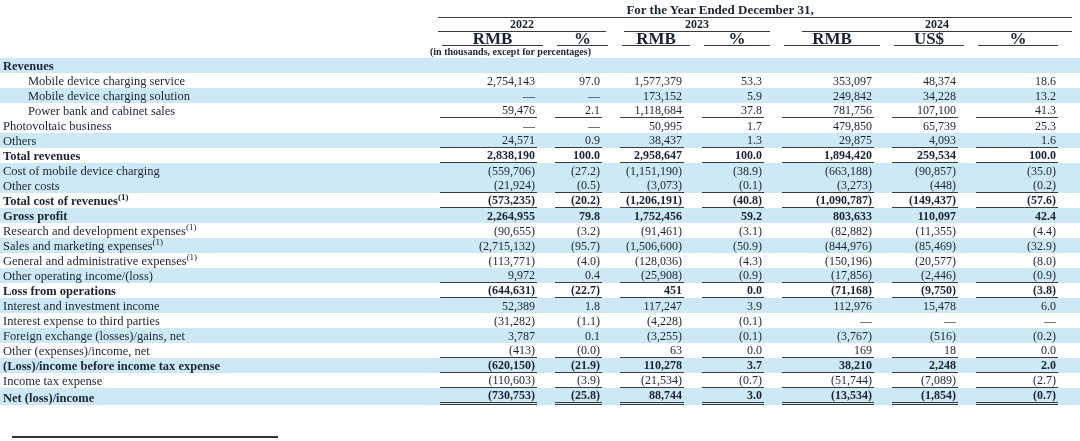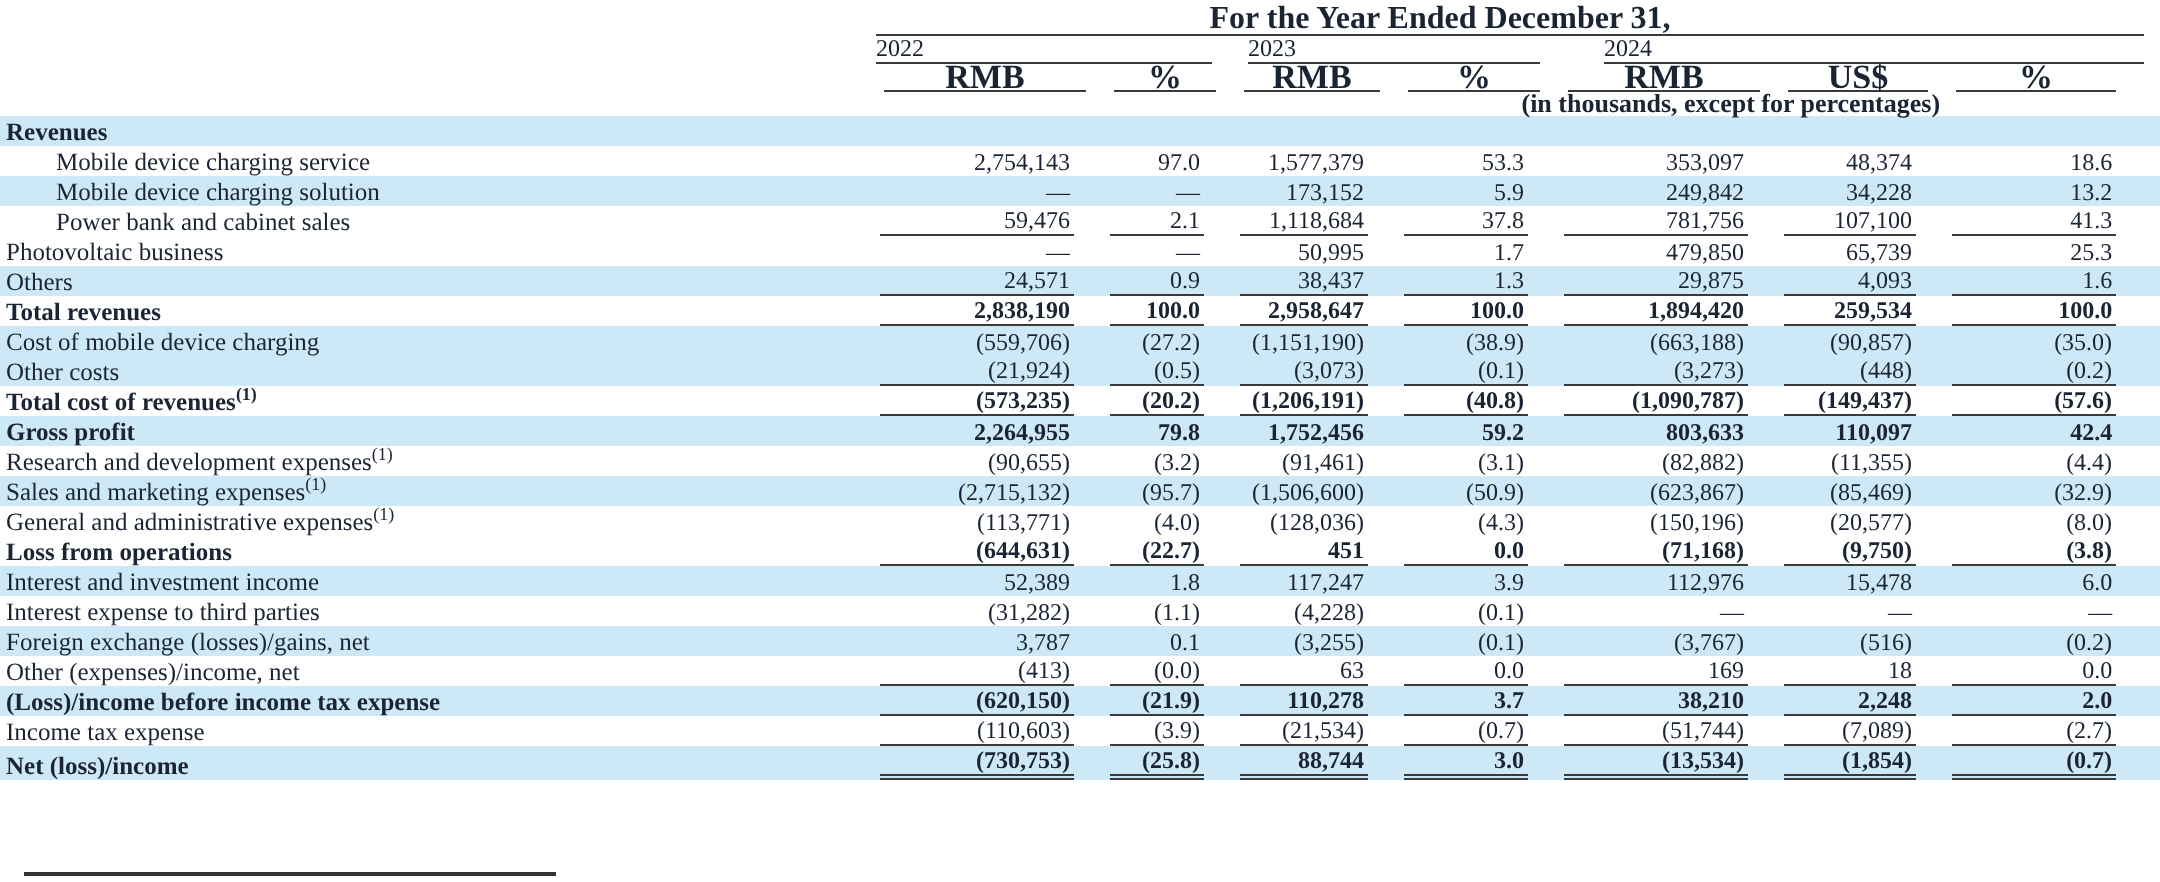--- a/index.html
+++ b/index.html
@@ -8,36 +8,36 @@
     font-family:"Liberation Serif","DejaVu Serif",serif;
     color:#1b2433;position:relative;
   }
   .page{position:relative;width:1080px;height:441px;}
   table{border-collapse:collapse;table-layout:fixed;width:1080px;margin-top:2px;}
   td{padding:0;vertical-align:bottom;line-height:14px;font-size:12px;}
   
   tr.title-row td{height:16px;}
   .title-div{
     margin:0 8px;border-bottom:1.5px solid #3a3a3a;
-    text-align:center;font-weight:bold;font-size:16px;padding-right:70px;
+    text-align:center;font-weight:bold;font-size:13px;padding-right:70px;
     line-height:14px;
   }
   tr.years-row td{height:14px;}
-  .grp{border-bottom:1.5px solid #3a3a3a;text-align:left;font-weight:normal;font-size:12px;line-height:13px;}
+  .grp{border-bottom:1.5px solid #3a3a3a;text-align:center;font-weight:bold;font-size:12px;line-height:13px;}
   .g0{margin:0 4px 0 8px;}
   .g1{margin:0 2px 0 14px;}
   .g2{margin:0 8px 0 30px;}
   tr.colhdr-row td{height:14px;}
   .colh{
     margin:0 2px 0 12px;border-bottom:1.5px solid #3a3a3a;
     text-align:center;font-weight:bold;font-size:17px;line-height:13px;
   }
   .colh.c6{margin-right:22px;}
   tr.note-row td{height:12px;}
-  .note-div{text-align:right;font-weight:bold;font-size:13px;margin-right:110px;line-height:12px;}
+  .note-div{text-align:left;font-weight:bold;font-size:10px;margin-right:110px;line-height:12px;}
   
   tbody tr{height:15px;}
   tbody td{height:15px;}
   tr.shaded td{background:#cde8f7;}
   tr.bold{font-weight:bold;}
   td.lblcell{padding-left:3px;font-size:12.5px;white-space:nowrap;overflow:hidden;}
   td.lblcell.indent{padding-left:28px;}
   sup{font-size:9px;line-height:0;}
   .cw{
     margin:0 8px 0 10px;text-align:right;padding-right:2px;
@@ -410,21 +410,21 @@
           <td class="">
             <div class="cw">(95.7)</div>
           </td>
           <td class="">
             <div class="cw">(1,506,600)</div>
           </td>
           <td class="">
             <div class="cw">(50.9)</div>
           </td>
           <td class="">
-            <div class="cw">(623,867)</div>
+            <div class="cw">(844,976)</div>
           </td>
           <td class="">
             <div class="cw">(85,469)</div>
           </td>
           <td class="last">
             <div class="cw">(32.9)</div>
           </td>
         </tr>
         <tr class="">
           <td class="lblcell">General and administrative expenses<sup>(1)</sup></td>
@@ -441,20 +441,44 @@
             <div class="cw">(4.3)</div>
           </td>
           <td class="">
             <div class="cw">(150,196)</div>
           </td>
           <td class="">
             <div class="cw">(20,577)</div>
           </td>
           <td class="last">
             <div class="cw">(8.0)</div>
+          </td>
+        </tr>
+        <tr class="shaded ">
+          <td class="lblcell">Other operating income/(loss)</td>
+          <td class="rs">
+            <div class="cw">9,972</div>
+          </td>
+          <td class="rs">
+            <div class="cw">0.4</div>
+          </td>
+          <td class="rs">
+            <div class="cw">(25,908)</div>
+          </td>
+          <td class="rs">
+            <div class="cw">(0.9)</div>
+          </td>
+          <td class="rs">
+            <div class="cw">(17,856)</div>
+          </td>
+          <td class="rs">
+            <div class="cw">(2,446)</div>
+          </td>
+          <td class="last rs">
+            <div class="cw">(0.9)</div>
           </td>
         </tr>
         <tr class="bold">
           <td class="lblcell">Loss from operations</td>
           <td class="rs">
             <div class="cw">(644,631)</div>
           </td>
           <td class="rs">
             <div class="cw">(22.7)</div>
           </td>

